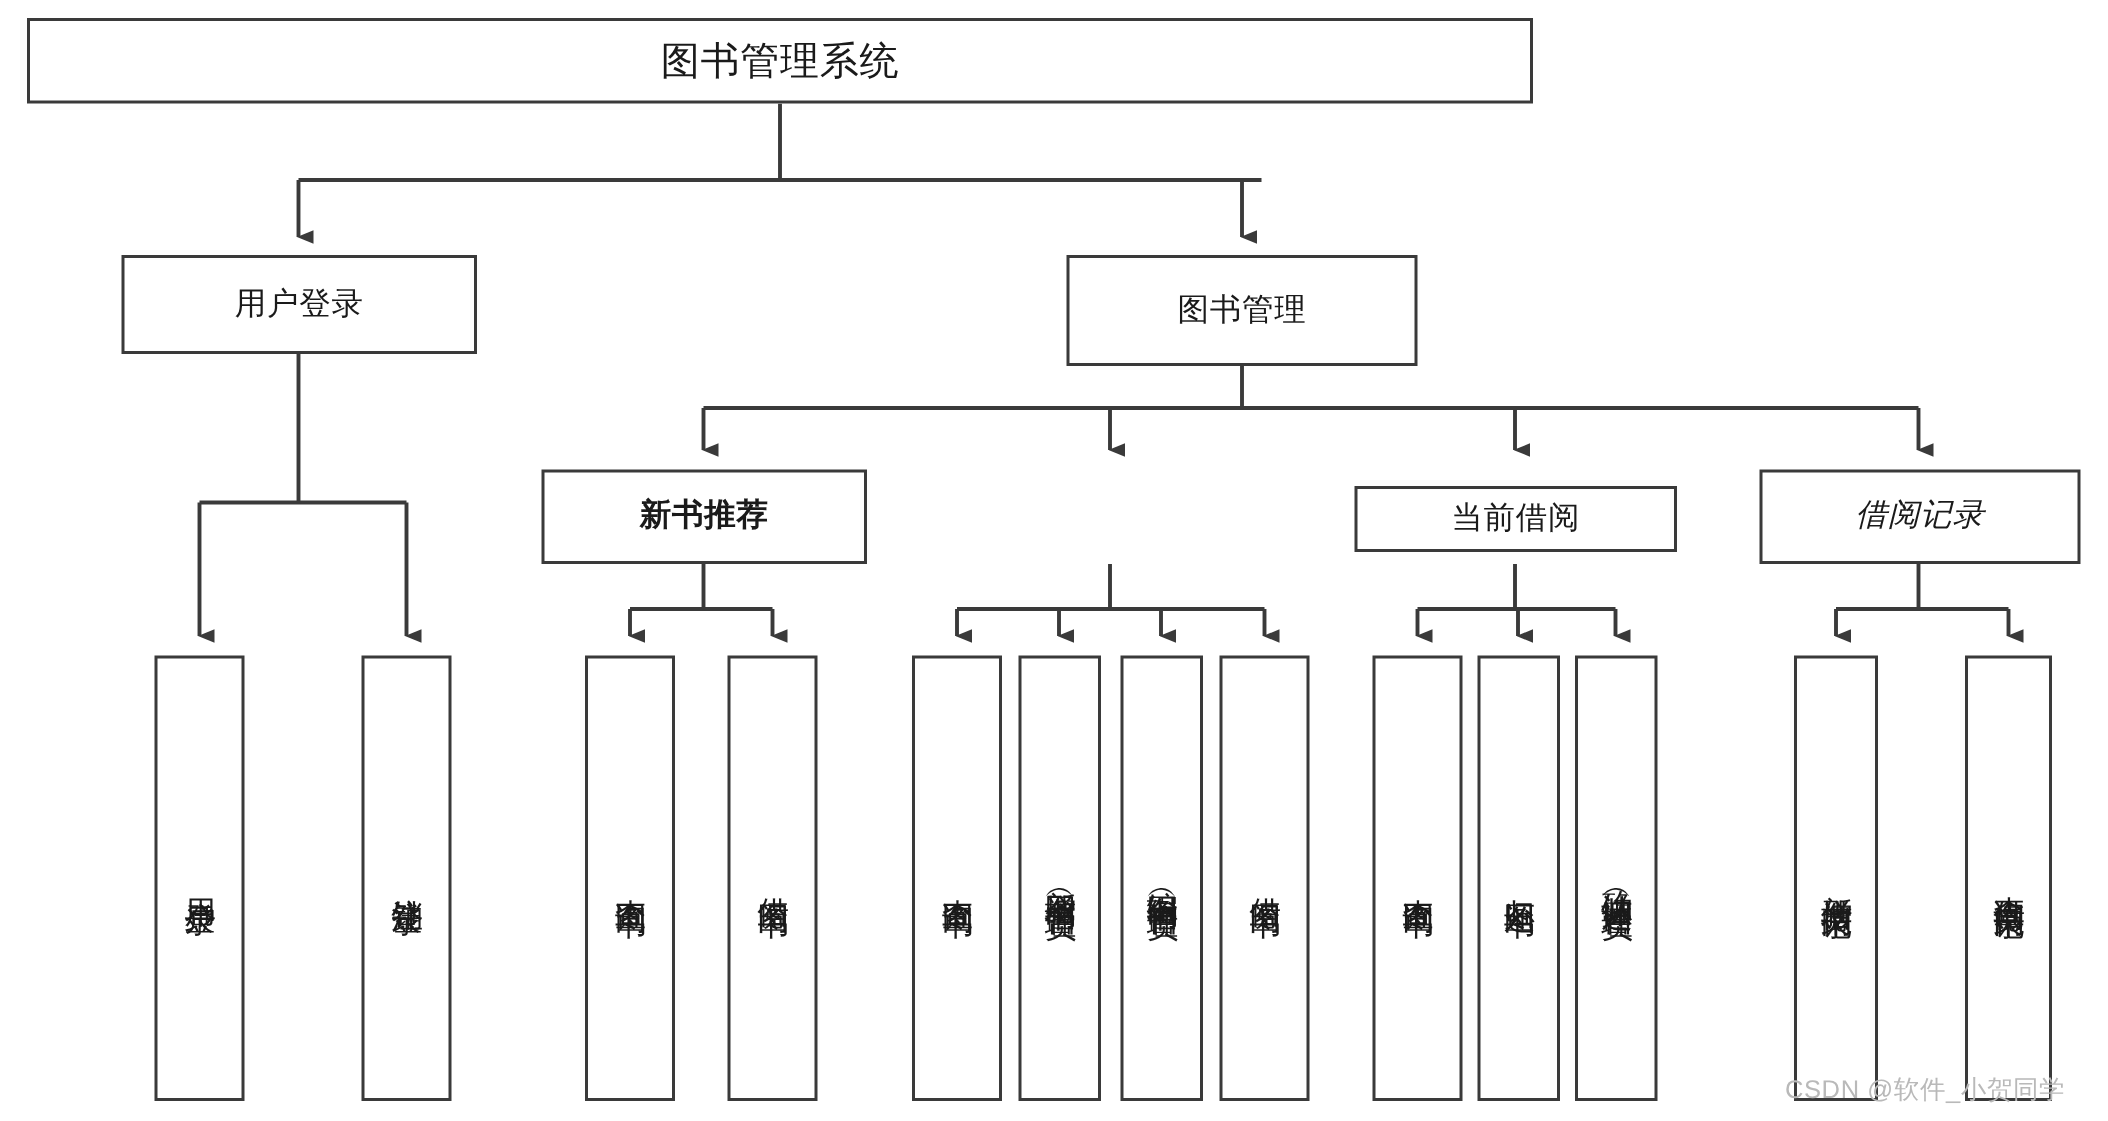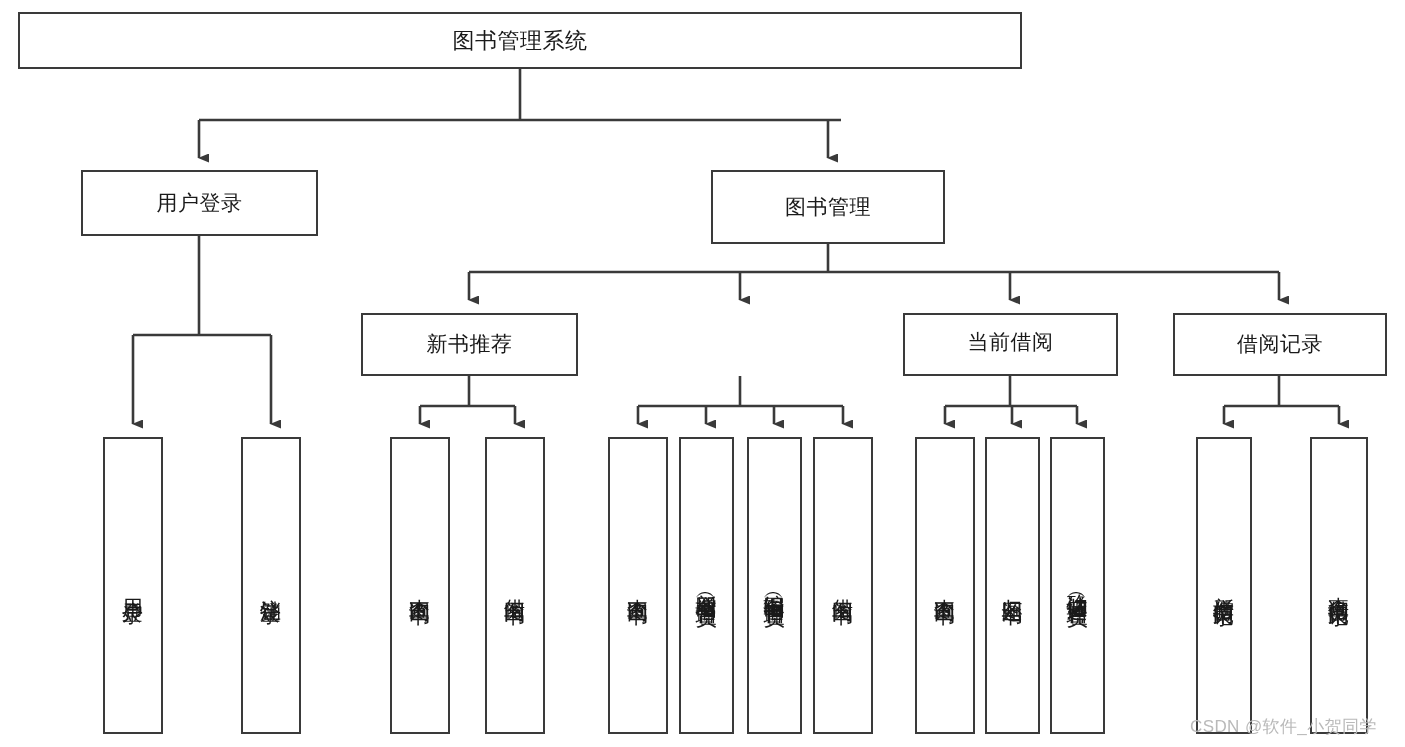--- a/index.html
+++ b/index.html
@@ -39,21 +39,21 @@
     display: block;
     text-align: center;
     line-height: 1.18;
     white-space: nowrap;
   }
   .node.horiz .lbl {
     font-size: 21px;
     letter-spacing: 0.5px;
   }
   .node.root .lbl {
-    font-size: 22px;
+    font-size: 26px;
   }
   .node.vert {
     align-items: center;
     justify-content: center;
   }
   .node.vert .lbl {
     writing-mode: vertical-rl;
     text-orientation: upright;
     font-size: 21px;
     letter-spacing: 2px;
@@ -126,27 +126,27 @@
     <span class="lbl">图书管理系统</span>
   </div>
 
   <div class="node horiz" style="left:81px; top:170px; width:237px; height:66px;">
     <span class="lbl">用户登录</span>
   </div>
   <div class="node horiz" style="left:711px; top:170px; width:234px; height:74px;">
     <span class="lbl">图书管理</span>
   </div>
 
-  <div class="node horiz" style="left:361px; top:313px; width:217px; height:63px;">
+  <div class="node horiz" style="left:361px; top:313px; width:217px; height:63px;font-weight:bold;">
     <span class="lbl">新书推荐</span>
   </div>
-  <div class="node horiz" style="left:903px; top:313px; width:215px; height:63px;font-family:Liberation Mono, monospace;">
+  <div class="node horiz" style="left:903px; top:324px; width:215px; height:44px;">
     <span class="lbl">当前借阅</span>
   </div>
-  <div class="node horiz" style="left:1173px; top:313px; width:214px; height:63px;">
+  <div class="node horiz" style="left:1173px; top:313px; width:214px; height:63px;font-style:italic;">
     <span class="lbl">借阅记录</span>
   </div>
 
   <div class="node vert" style="left:103px; top:437px; width:60px; height:297px;">
     <span class="lbl">用户登录</span>
   </div>
   <div class="node vert" style="left:241px; top:437px; width:60px; height:297px;">
     <span class="lbl">注销登录</span>
   </div>
 

